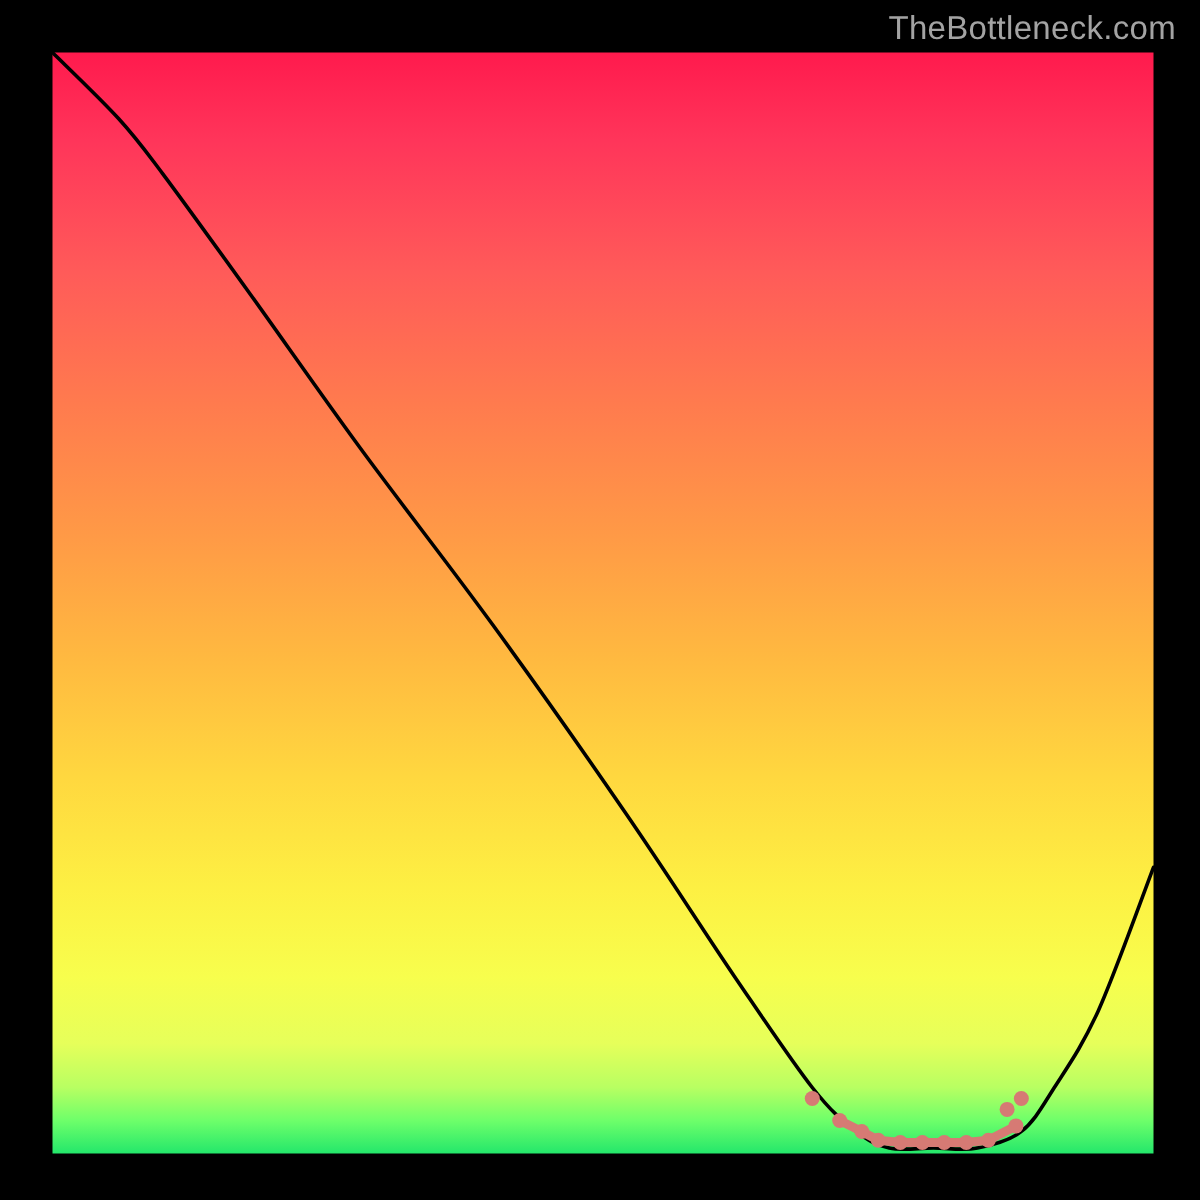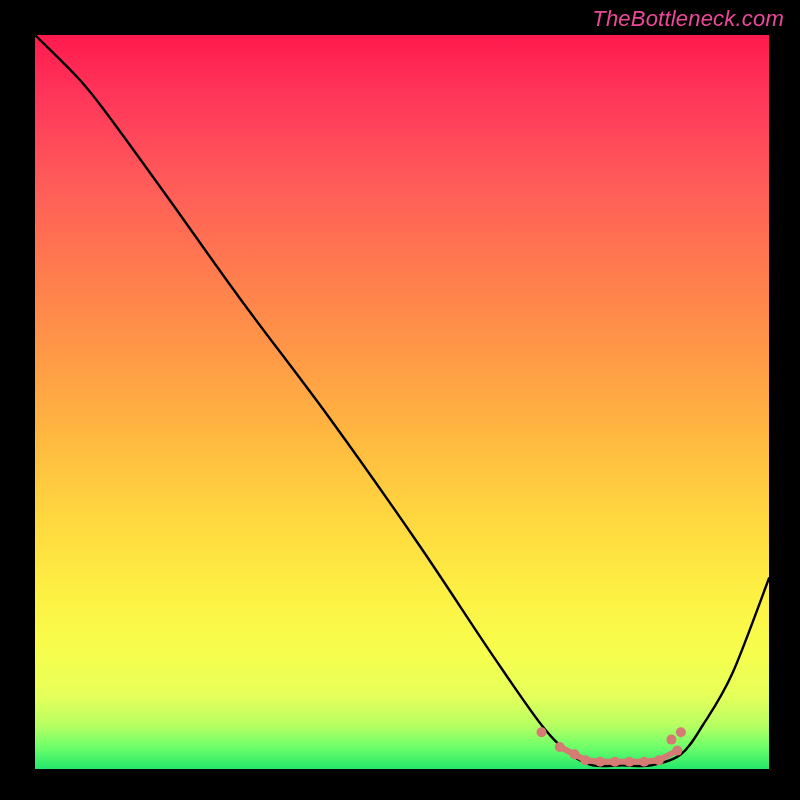--- a/index.html
+++ b/index.html
@@ -12,27 +12,26 @@
   }
   .container {
     position: relative;
     width: 800px;
     height: 800px;
   }
   .watermark {
     position: absolute;
     top: 6px;
     right: 16px;
-    color: #ec4899;
+    color: #a3a3a3;
     font-family: Arial, Helvetica, sans-serif;
     font-size: 22px;
     font-weight: 500;
     letter-spacing: 0.2px;
     z-index: 10;
-    font-style: italic;
   }
   .plot-area {
     position: absolute;
     left: 35px;
     top: 35px;
     width: 734px;
     height: 734px;
   }
   .gradient-bg {
     position: absolute;

